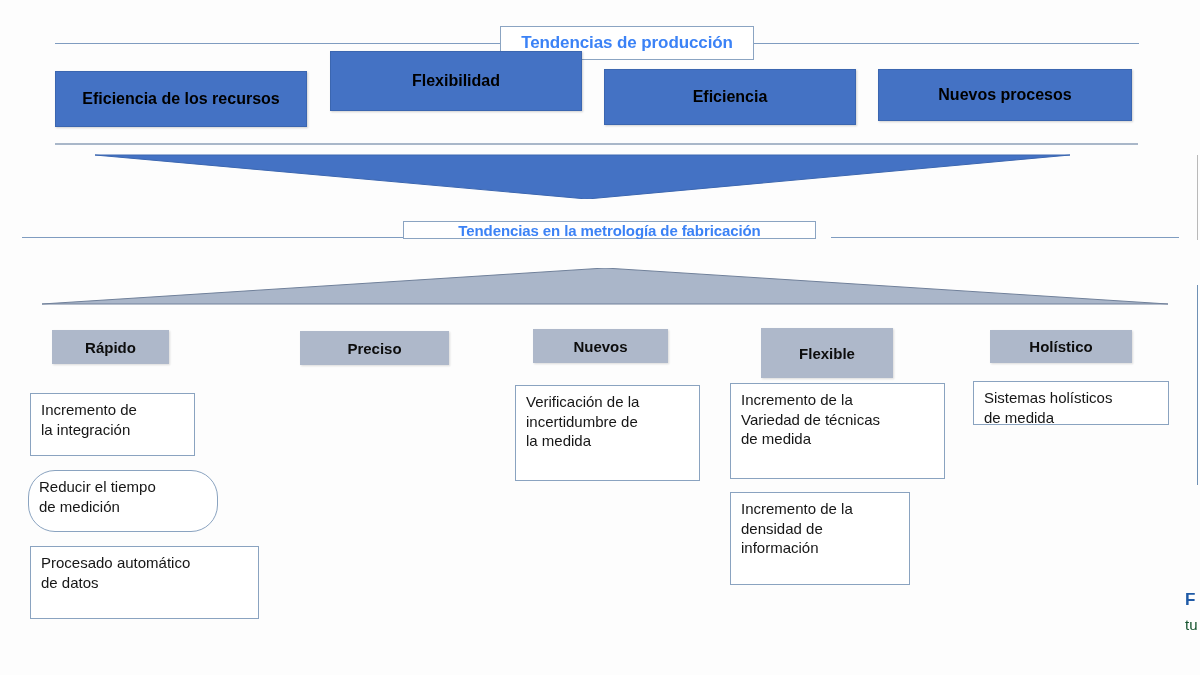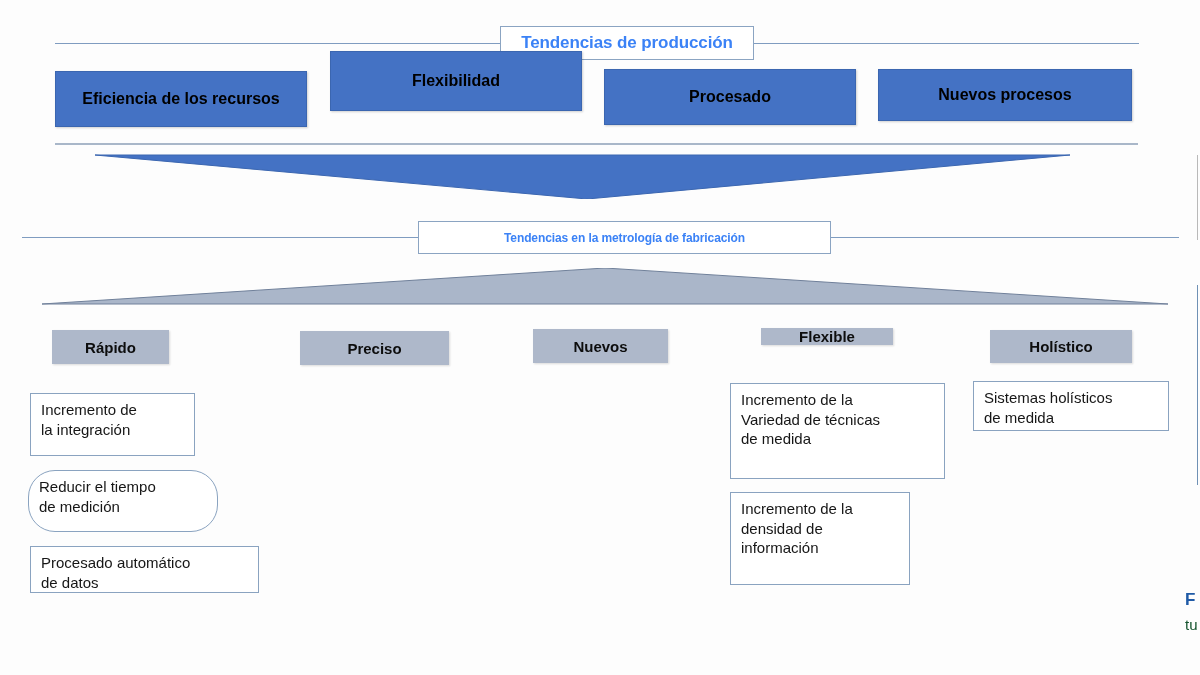--- a/index.html
+++ b/index.html
@@ -123,75 +123,78 @@
     <span>Tendencias de producción</span>
   </div>
 
   <div class="blue-box" style="left:55px; top:71px; width:252px; height:56px;">
     <span>Eficiencia de los recursos</span>
   </div>
   <div class="blue-box" style="left:330px; top:51px; width:252px; height:60px;">
     <span>Flexibilidad</span>
   </div>
   <div class="blue-box" style="left:604px; top:69px; width:252px; height:56px;">
-    <span>Procesado</span>
+    <span>Eficiencia</span>
   </div>
   <div class="blue-box" style="left:878px; top:69px; width:254px; height:52px;">
     <span>Nuevos procesos</span>
   </div>
 
   <div class="rule thick" style="left:55px; top:143px; width:1083px;"></div>
 
   <svg class="tri" style="left:95px; top:153px;" width="975" height="46" viewBox="0 0 975 46">
     <polygon points="0,2 975,2 492,46" fill="#4472C4" stroke="#3b66b0" stroke-width="1"></polygon>
   </svg>
 
   <div class="rule" style="left:22px; top:237px; width:396px;"></div>
   <div class="rule" style="left:831px; top:237px; width:348px;"></div>
 
-  <div class="title-chip" style="left:418px; top:221px; width:413px; height:33px; font-size:12px;">
+  <div class="title-chip" style="left:403px; top:221px; width:413px; height:18px; font-size:15px;">
     <span>Tendencias en la metrología de fabricación</span>
   </div>
 
   <svg class="tri" style="left:42px; top:268px;" width="1126" height="40" viewBox="0 0 1126 40">
     <polygon points="563,0 1126,36 0,36" fill="#aab6c9" stroke="#70809a" stroke-width="1"></polygon>
   </svg>
 
   <div class="grey-chip" style="left:52px; top:330px; width:117px; height:34px;">
     <span>Rápido</span>
   </div>
   <div class="white-box" style="left:30px; top:393px; width:165px; height:63px;">Incremento de
 la integración</div>
   <div class="white-box" style="left:28px; top:470px; width:190px; height:62px;border-radius:27px;">Reducir el tiempo
 de medición</div>
-  <div class="white-box" style="left:30px; top:546px; width:229px; height:47px;">Procesado automático
+  <div class="white-box" style="left:30px; top:546px; width:229px; height:73px;">Procesado automático
 de datos</div>
 
   <div class="grey-chip" style="left:300px; top:331px; width:149px; height:34px;">
     <span>Preciso</span>
   </div>
 
   <div class="grey-chip" style="left:533px; top:329px; width:135px; height:34px;">
     <span>Nuevos</span>
   </div>
-
-  <div class="grey-chip" style="left:761px; top:328px; width:132px; height:17px;">
+  <div class="white-box" style="left:515px; top:385px; width:185px; height:96px;">Verificación de la
+incertidumbre de
+la medida</div>
+
+  <div class="grey-chip" style="left:761px; top:328px; width:132px; height:50px;">
     <span>Flexible</span>
   </div>
   <div class="white-box" style="left:730px; top:383px; width:215px; height:96px;">Incremento de la
 Variedad de técnicas
 de medida</div>
   <div class="white-box" style="left:730px; top:492px; width:180px; height:93px;">Incremento de la
 densidad de
 información</div>
 
   <div class="grey-chip" style="left:990px; top:330px; width:142px; height:33px;">
     <span>Holístico</span>
   </div>
-  <div class="white-box" style="left:973px; top:381px; width:196px; height:50px;">Sistemas holísticos
+  <div class="white-box" style="left:973px; top:381px; width:196px; height:44px;">Sistemas holísticos
 de medida</div>
 
   <div class="vline" style="left:1197px; top:155px; height:85px; background:#b9b9b9;"></div>
   <div class="vline" style="left:1197px; top:285px; height:200px; background:#6f91b5;"></div>
 
   <div class="caption-cut" style="left:1185px; top:590px; width:15px; height:55px;">
     <div class="fig">F</div>
     <div class="body" style="margin-top:6px;">tu</div>
   </div>
 

